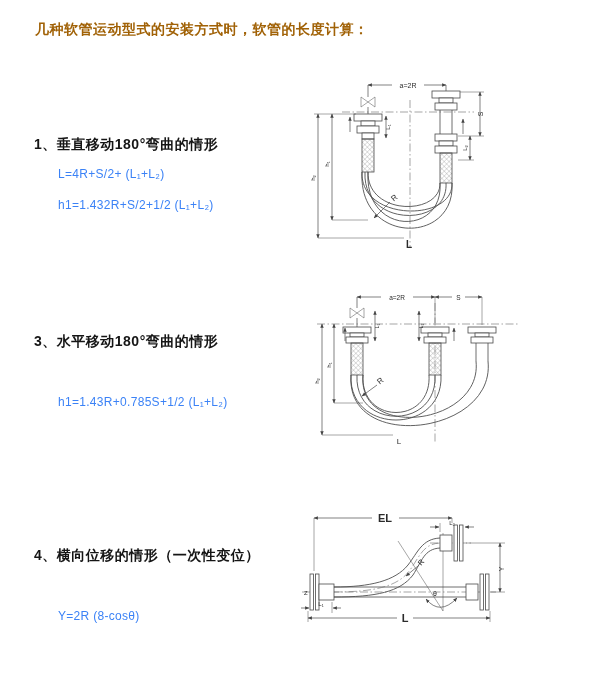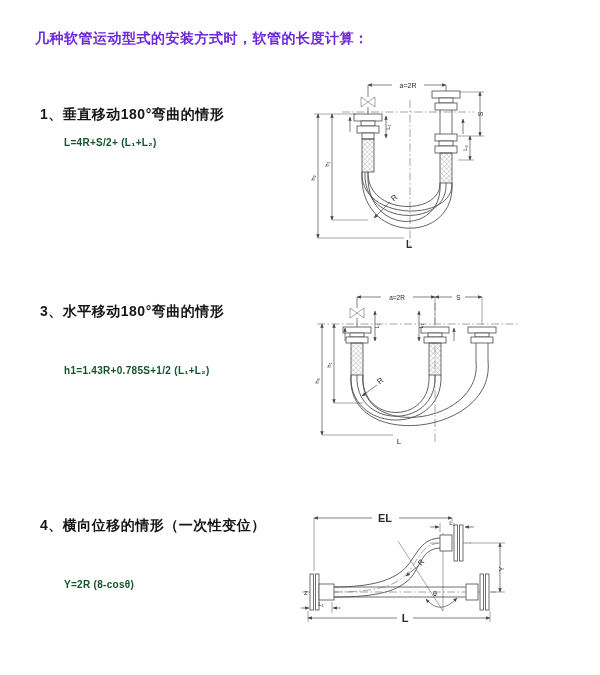--- a/index.html
+++ b/index.html
@@ -1,45 +1,46 @@
 <!DOCTYPE html>
 <html><head>
 <meta charset="utf-8">
 <style>
   html,body{margin:0;padding:0;background:#ffffff;}
   .page{
     position:relative;width:600px;height:675px;background:#ffffff;
     font-family:"Liberation Sans","DejaVu Sans",sans-serif;color:#1e1e1e;overflow:hidden;
   }
   .doc-title{
-    position:absolute;left:35px;top:30px;font-size:14px;font-weight:bold;
-    letter-spacing:0.5px;color:#6d28d9;
+    position:absolute;left:35px;top:21px;font-size:14px;font-weight:bold;
+    letter-spacing:0.5px;color:#a16207;
   }
-  .section{position:absolute;left:40px;}
+  .section{position:absolute;left:34px;margin-top:30px;}
   .sec-heading{font-size:14px;font-weight:bold;color:#151515;letter-spacing:0.5px;white-space:nowrap;}
-  .formula{position:absolute;left:24px;font-size:10px;color:#14532d;letter-spacing:0.3px;white-space:nowrap;font-weight:bold;}
+  .formula{position:absolute;left:24px;font-size:12px;color:#3b82f6;letter-spacing:0.3px;white-space:nowrap;}
   .f1{top:31px}.f2{top:62px}.f3{top:93px}
   svg{position:absolute;overflow:visible;}
   svg text{font-family:"Liberation Sans","DejaVu Sans",sans-serif;fill:#2b2b2b;}
   .dim{stroke:#4b4b4b;stroke-width:0.7;fill:none;}
   .thin{stroke:#5d5d5d;stroke-width:0.55;fill:none;}
   .hose{stroke:#4f4f4f;stroke-width:0.9;fill:none;}
   .part{stroke:#4a4a4a;stroke-width:0.8;fill:#ffffff;}
   .cline{stroke:#6a6a6a;stroke-width:0.6;fill:none;stroke-dasharray:8 2.5 1.5 2.5;}
 </style>
 </head>
 <body>
 
 <div class="page">
 
   <div class="doc-title">几种软管运动型式的安装方式时，软管的长度计算：</div>
 
   <div class="section" style="top:106px;">
     <div class="sec-heading">1、垂直移动180°弯曲的情形</div>
     <div class="formula f1">L=4R+S/2+ (L₁+L₂)</div>
+    <div class="formula f2">h1=1.432R+S/2+1/2 (L₁+L₂)</div>
   </div>
 
   <div class="section" style="top:303px;">
     <div class="sec-heading">3、水平移动180°弯曲的情形</div>
     <div class="formula f2">h1=1.43R+0.785S+1/2 (L₁+L₂)</div>
   </div>
 
   <div class="section" style="top:517px;">
     <div class="sec-heading">4、横向位移的情形（一次性变位）</div>
     <div class="formula f2">Y=2R (8-cosθ)</div>

